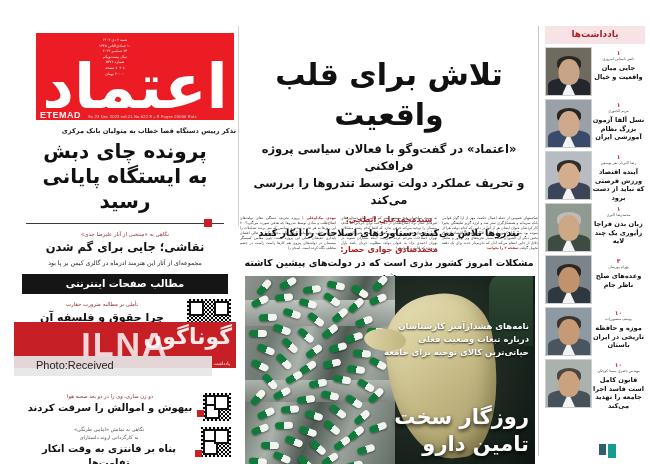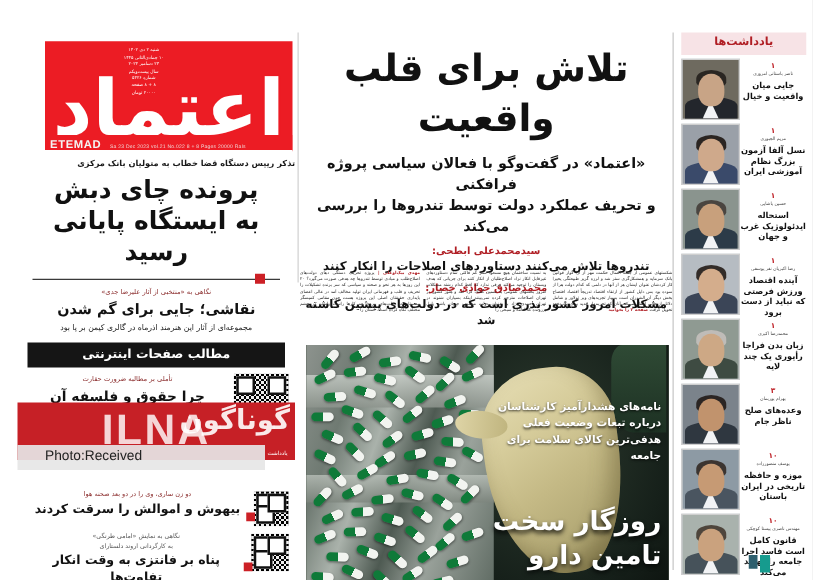--- a/index.html
+++ b/index.html
@@ -151,21 +151,21 @@
     display:inline-block;width:7px;height:7px;background:#cc2026;
     vertical-align:middle;
   }
 
   
   .center{
     position:absolute;left:240px;top:26px;width:298px;height:432px;
   }
   .main-hl{
     font-size:30px;font-weight:bold;color:#111;text-align:center;
-    direction:rtl;line-height:40px;letter-spacing:-1px;margin-top:10px;
+    direction:rtl;line-height:40px;letter-spacing:-1px;margin-top:29px;
   }
   .main-sub{
     font-size:11.5px;font-weight:bold;color:#111;text-align:center;
     direction:rtl;line-height:17px;margin-top:6px;letter-spacing:-.2px;
   }
   .quote-name{
     font-size:8px;font-weight:bold;color:#b01e24;text-align:center;
     direction:rtl;margin-top:6px;
   }
   .quote-text{
@@ -481,21 +481,21 @@
           <div class="cap" style="left: 88px; top: 164px; transform: rotate(-36.85deg);"></div>
           <div class="cap" style="left: 112px; top: 170px; transform: rotate(-16.5deg);"></div>
           <div class="cap" style="left: 4px; top: 182px; transform: rotate(3.85deg);"></div>
           <div class="cap" style="left: 28px; top: 178px; transform: rotate(24.2deg);"></div>
           <div class="cap" style="left: 52px; top: 184px; transform: rotate(44.55deg);"></div>
           <div class="cap" style="left: 76px; top: 180px; transform: rotate(-34.1deg);"></div>
           <div class="cap" style="left: 100px; top: 186px; transform: rotate(-13.75deg);"></div>
         </div>
       <div class="cuff"></div>
       <div class="hand"></div>
-      <div class="photo-text">نامه‌های هشدارآمیز کارشناسان درباره تبعات وضعیت فعلی هدفی‌ترین کالای سلامت برای جامعه</div>
+      <div class="photo-text">نامه‌های هشدارآمیز کارشناسان درباره تبعات وضعیت فعلی حیاتی‌ترین کالای توجیه برای جامعه</div>
       <div class="photo-hl">
         <div>روزگار سخت</div>
         <div>تامین دارو</div>
       </div>
 
     </div>
   </div>
 
   <div class="divider-v"></div>
 
@@ -525,34 +525,20 @@
             <div class="face" style="background:#cfa98b"></div>
           </div>
           <div class="sb-txt">
             <div class="sb-num">۱</div>
             <div class="sb-author">مریم الجبوری</div>
             <div class="sb-title">نسل‌ آلفا آزمون بزرگ نظام آموزشی ایران</div>
           </div>
         </div>
         <div class="sb-item">
           <div class="sb-photo">
-            <div class="bg" style="background:#8a948e"></div>
-            <div class="body" style="background:#2c3b48"></div>
-            <div class="shirt"></div>
-            <div class="hair" style="background:#4a4540"></div>
-            <div class="face" style="background:#c8a07c"></div>
-          </div>
-          <div class="sb-txt">
-            <div class="sb-num">۱</div>
-            <div class="sb-author">حسین پاشایی</div>
-            <div class="sb-title">استحاله ایدئولوژیک غرب و جهان</div>
-          </div>
-        </div>
-        <div class="sb-item">
-          <div class="sb-photo">
             <div class="bg" style="background:#b6bcc2"></div>
             <div class="body" style="background:#3b4557"></div>
             <div class="shirt"></div>
             <div class="hair" style="background:#332c28"></div>
             <div class="face" style="background:#d4ad8c"></div>
           </div>
           <div class="sb-txt">
             <div class="sb-num">۱</div>
             <div class="sb-author">رضا اکبریان نفر یوسفی</div>
             <div class="sb-title">آینده اقتصاد ورزش فرصتی که نباید از دست برود</div>

